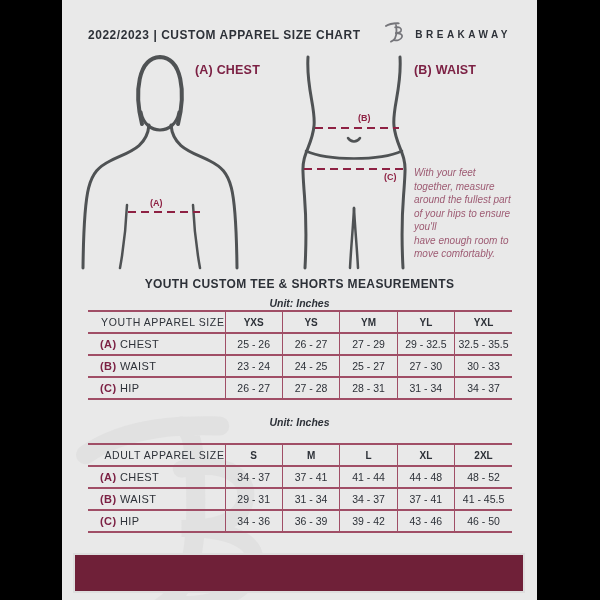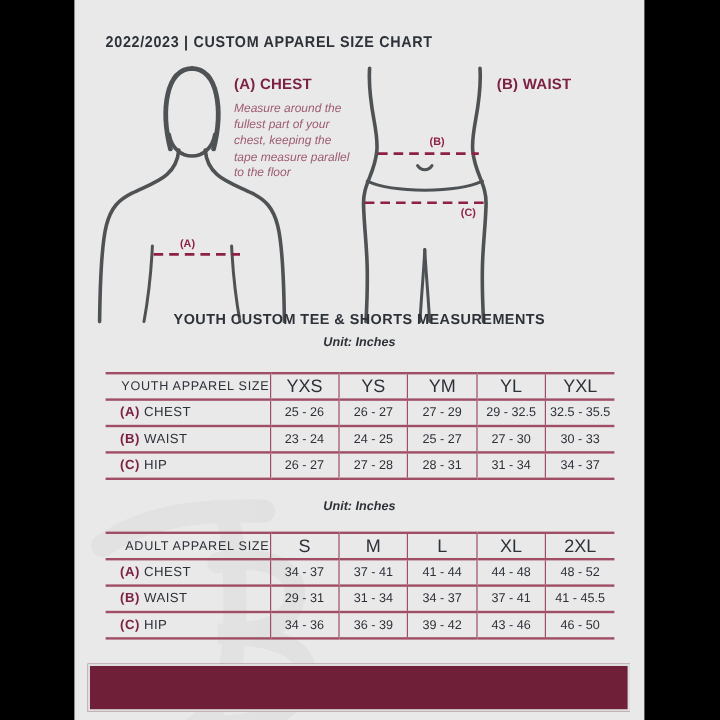--- a/index.html
+++ b/index.html
@@ -29,47 +29,56 @@
   .guide h3{font-size:12.5px;font-weight:bold;color:var(--maroon);margin-bottom:7px;letter-spacing:.2px;}
   .guide p{font-size:10px;font-style:italic;color:var(--desc);line-height:13.5px;white-space:pre-line;}
   .g-a{left:133px;top:63px;width:116px;}
   .g-b{left:352px;top:63px;width:122px;}
   .g-c{left:352px;top:166px;width:126px;}
 
   
   .sec-title{position:absolute;left:0;right:0;text-align:center;font-weight:bold;color:var(--ink);z-index:2;}
   .sec-title .t{font-size:12px;letter-spacing:.4px;}
   .sec-title .u{font-size:10.5px;font-style:italic;margin-top:6px;}
-  .st-youth{top:259px;}
+  .st-youth{top:277px;}
   .st-adult{top:410px;}
 
   
   table.size{position:absolute;left:26px;width:424px;border-collapse:collapse;table-layout:fixed;z-index:2;}
   .tbl-youth{top:310px;}
   .tbl-adult{top:443px;}
   table.size th,table.size td{height:22px;padding:0;color:var(--ink);vertical-align:middle;}
   table.size col.c0{width:137px;}
-  table.size thead th{border-top:2px solid var(--tborder);border-bottom:2px solid var(--tborder);font-size:15px;font-weight:normal;text-align:center;}
+  table.size thead th{border-top:2px solid var(--tborder);border-bottom:2px solid var(--tborder);font-size:10px;font-weight:bold;text-align:center;}
   table.size thead th.label-col{font-weight:normal;font-size:10.5px;letter-spacing:.6px;text-align:right;padding-left:12px;}
   table.size tbody td{border-bottom:2px solid var(--tborder);font-size:10.5px;text-align:center;}
   table.size tbody td.label-col{text-align:left;padding-left:12px;font-size:11px;letter-spacing:.4px;}
   table.size tr>*:not(:first-child){border-left:1.5px solid var(--tborder);}
   .rkey{font-weight:bold;color:var(--maroon);}
 
   
   .watermark{position:absolute;left:4px;top:402px;z-index:0;opacity:.55;}
   .bottom-bar{position:absolute;left:11px;top:553px;width:452px;height:40px;background:var(--bar);border:2px solid #dedede;z-index:2;}
 </style>
 </head>
 <body>
 
 <div class="page">
 
   <div class="header">
     <div class="header-title">2022/2023  |  CUSTOM APPAREL SIZE CHART</div>
+    <div class="brand">
+      <span>
+        <svg width="24" height="22" viewBox="0 0 26 24">
+          <path d="M2,5.5 C7,2 14,2.5 16,2.5 M12,2.5 C13.5,3 13.5,7 13.5,11 C13.5,17 12.5,21 7.5,22.5" stroke="#75757a" fill="none" stroke-width="2" stroke-linecap="round"></path>
+          <path d="M12,7 C17,6 19.5,8 18.5,10.8 C17.6,13 14,13.2 12,13.2 C17,13.2 20.5,14.5 19.5,17.5 C18.4,20.6 14,21.5 10.5,21" stroke="#75757a" fill="none" stroke-width="1.8" stroke-linecap="round"></path>
+        </svg>
+      </span>
+      <span class="brand-name">BREAKAWAY</span>
+    </div>
   </div>
 
   <svg class="figures" viewBox="0 0 475 270">
     <g fill="none" stroke="#4f5254" stroke-width="3" stroke-linecap="round">
       <path d="M80,124 C72,92 76,58 98,57 C120,58 124,92 116,124" stroke-width="4"></path>
       <path d="M79,112 C83,136 113,136 117,112" stroke-width="3"></path>
       <path d="M87,125 C85,148 66,152 48,161 C26,172 22,186 21,268"></path>
       <path d="M109,125 C111,148 130,152 148,161 C170,172 174,186 175,268"></path>
       <path d="M65,205 C64,226 62,246 58,268" stroke-width="2.5"></path>
       <path d="M131,205 C132,226 134,246 138,268" stroke-width="2.5"></path>
@@ -87,30 +96,32 @@
       <line x1="253" y1="128" x2="337" y2="128"></line>
       <line x1="242" y1="169" x2="342" y2="169"></line>
     </g>
   </svg>
   <span class="dlabel dl-a">(A)</span>
   <span class="dlabel dl-b">(B)</span>
   <span class="dlabel dl-c">(C)</span>
 
   <div class="guide g-a">
     <h3>(A) CHEST</h3>
-    <p>Measure around the
-fullest part of your
-chest, keeping the
-tape measure parallel
-to the floor</p>
   </div>
   <div class="guide g-b">
     <h3>(B) WAIST</h3>
   </div>
   <div class="guide g-c">
+    <p>With your feet
+together, measure
+around the fullest part
+of your hips to ensure
+you'll
+have enough room to
+move comfortably.</p>
   </div>
 
   <div class="watermark">
     <svg width="250" height="230" viewBox="0 0 26 24">
       <path d="M2,5.5 C7,2 14,2.5 16,2.5 M12,2.5 C13.5,3 13.5,7 13.5,11 C13.5,17 12.5,21 7.5,22.5" stroke="#dcdcdc" fill="none" stroke-width="2" stroke-linecap="round"></path>
       <path d="M12,7 C17,6 19.5,8 18.5,10.8 C17.6,13 14,13.2 12,13.2 C17,13.2 20.5,14.5 19.5,17.5 C18.4,20.6 14,21.5 10.5,21" stroke="#dcdcdc" fill="none" stroke-width="1.8" stroke-linecap="round"></path>
     </svg>
   </div>
 
   <div class="sec-title st-youth">

